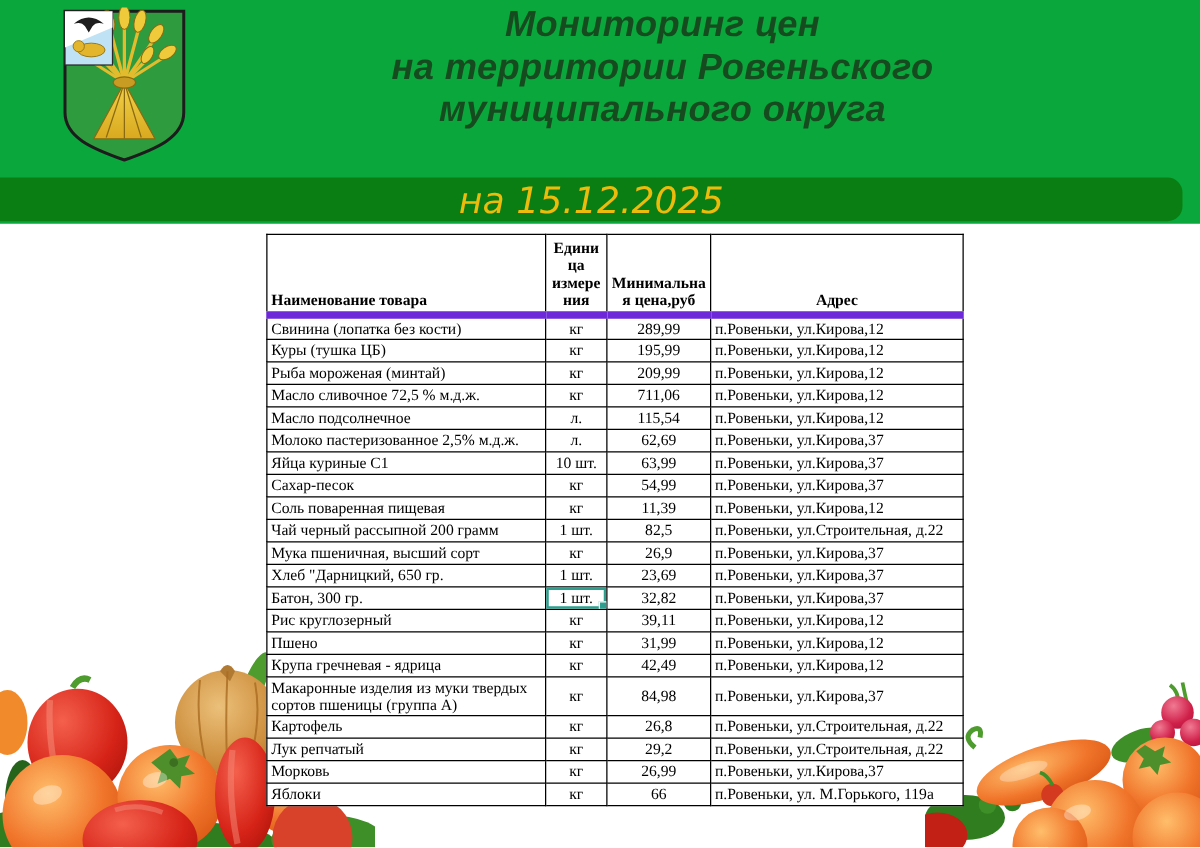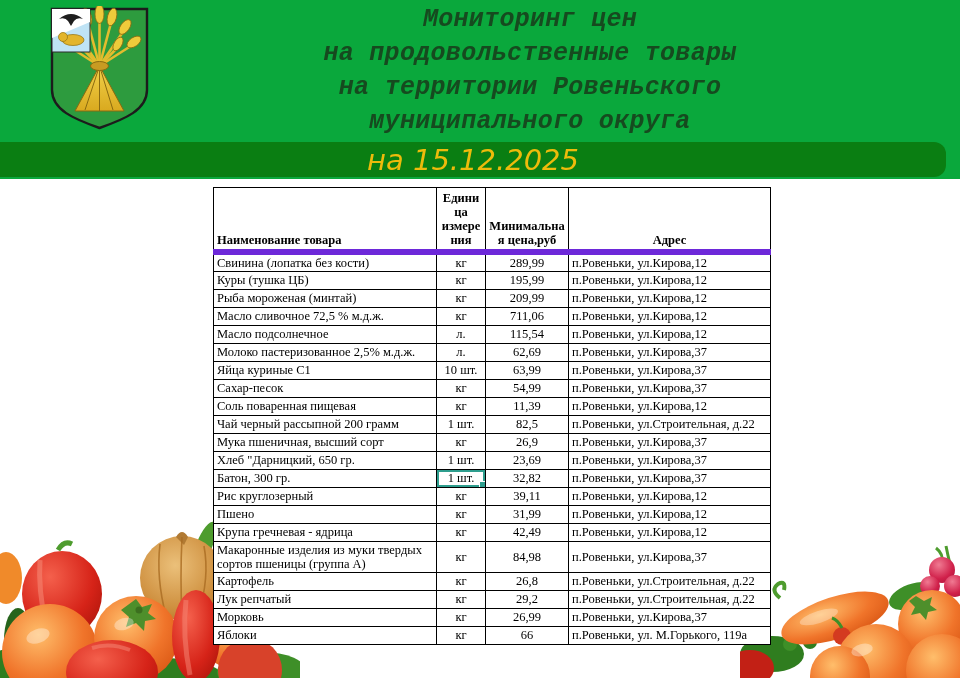--- a/index.html
+++ b/index.html
@@ -4,22 +4,22 @@
 <style>
   html,body{margin:0;padding:0;background:#ffffff;}
   .stage{position:relative;width:960px;height:678px;overflow:hidden;background:#ffffff;
          font-family:"Liberation Sans",sans-serif;}
 
   
   .header{position:absolute;left:0;top:0;width:960px;height:179px;background:#0AA83C;z-index:2;}
   .emblem{position:absolute;left:47px;top:6px;}
   .title{position:absolute;left:160px;top:3px;width:740px;text-align:center;
          color:#164A1F;font-weight:bold;font-style:italic;
-         font-size:25px;line-height:34px;letter-spacing:.3px;
-         font-family:Liberation Mono, monospace;}
+         font-size:29px;line-height:34px;letter-spacing:.3px;
+         font-family:Liberation Sans, sans-serif;}
   .band{position:absolute;left:0;top:142px;width:946px;height:35px;background:#0A7E12;
         border-radius:0 12px 12px 0;display:flex;align-items:center;justify-content:center;}
   .band span{color:#EDBB0B;font-weight:normal;font-style:italic;font-size:29px;
              font-family:"DejaVu Sans",sans-serif;}
 
   
   .price-table{position:absolute;left:213px;top:187px;width:557px;z-index:2;background:#ffffff;
                border-collapse:collapse;table-layout:fixed;color:#000;
                font-family:"Liberation Serif",serif;font-size:12.5px;}
   .price-table th,.price-table td{border:1px solid #000;overflow:hidden;}
@@ -93,21 +93,20 @@
         <rect x="5" y="3" width="38" height="43" fill="#BFE3F5" stroke="#2a2a2a" stroke-width="1"></rect>
         <path d="M5,3 H43 V16 L5,32 Z" fill="#ffffff"></path>
         <path d="M12,13 Q24,3 36,13 Q30,11 27,15 L24,20 L21,15 Q18,11 12,13 Z" fill="#1e1e1e"></path>
         <ellipse cx="26" cy="34" rx="11" ry="5.5" fill="#E3B52C" stroke="#9a7a18" stroke-width="0.8"></ellipse>
         <circle cx="16" cy="31" r="4.5" fill="#E3B52C" stroke="#9a7a18" stroke-width="0.8"></circle>
       </g>
     </svg>
 
     <div class="title">
       <div>Мониторинг цен</div>
-      <div>на продовольственные товары</div>
       <div>на территории Ровеньского</div>
       <div>муниципального округа</div>
     </div>
 
     <div class="band">
       <span>на 15.12.2025</span>
     </div>
   </div>
 
   <svg class="veg-left" width="300" height="158" viewBox="0 0 300 158">

